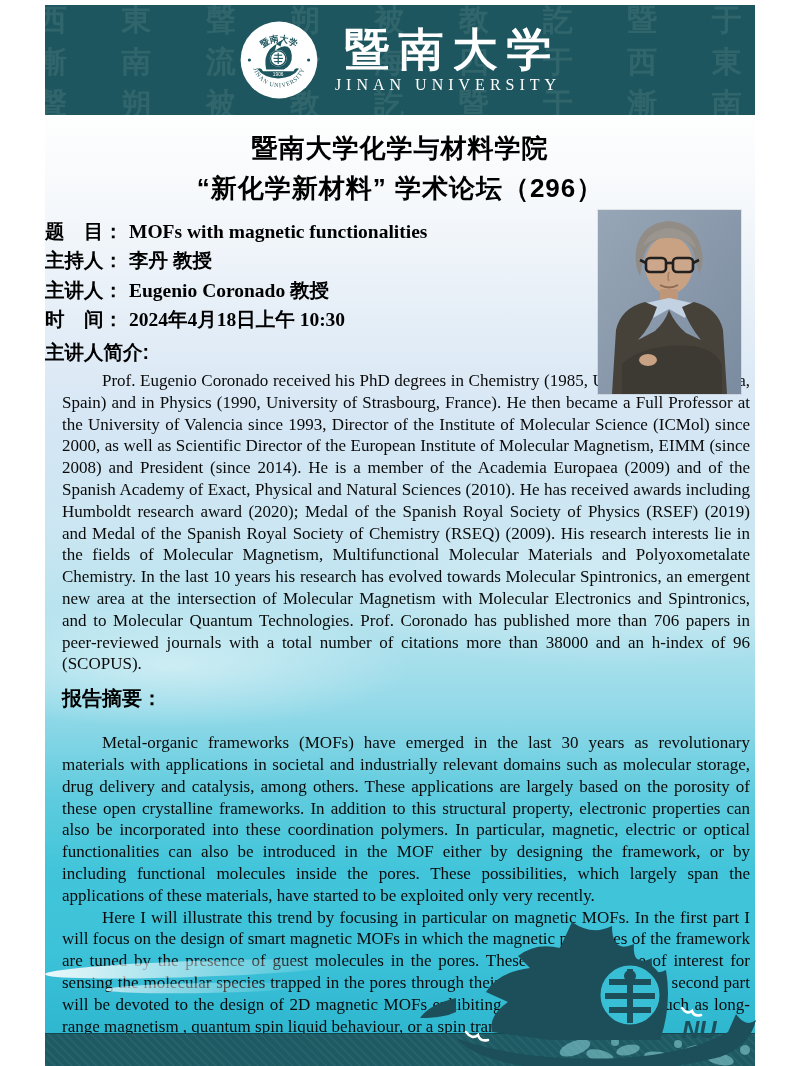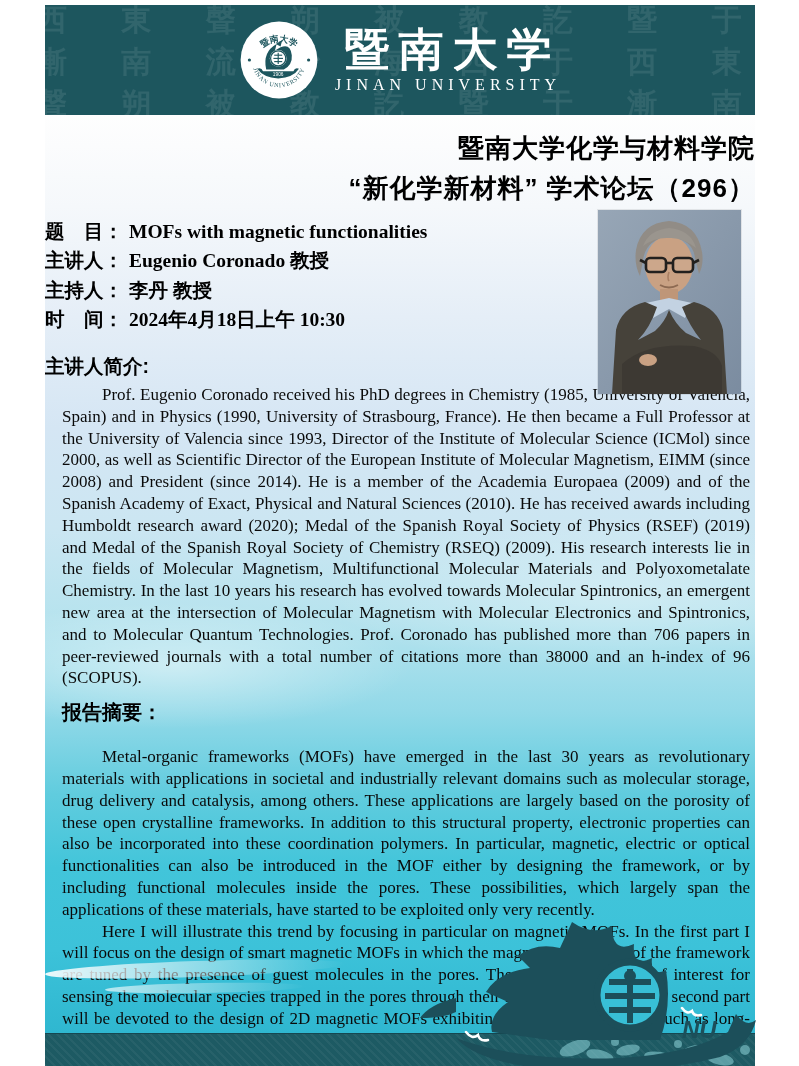--- a/index.html
+++ b/index.html
@@ -32,30 +32,30 @@
         #cbe6f2 45%, #b6e3ee 55%, #92d9e8 65%, #60ccde 74%,
         #42c5da 82%, #3cc2d9 91%, #2fb7d0 100%);
     overflow:visible; }
   .wave-streak { position:absolute; left:0px; top:846px; width:300px; height:16px;
     background:linear-gradient(90deg, rgba(255,255,255,.9), rgba(255,255,255,0));
     border-radius:50%; transform:rotate(-2deg); }
   .wave-streak2 { position:absolute; left:60px; top:868px; width:200px; height:10px;
     background:linear-gradient(90deg, rgba(255,255,255,.65), rgba(255,255,255,0));
     border-radius:50%; transform:rotate(-1deg); }
 
-  .titles { padding-top:13px; text-align:right; color:#000; }
+  .titles { padding-top:13px; text-align:center; color:#000; }
   .title-line { font-size:26px; font-weight:bold; line-height:40px; letter-spacing:1px; }
 
   .info-wrap { position:relative; margin-top:9px; }
   .info-row { font-size:19.5px; font-weight:bold; color:#000; line-height:28.4px;
     white-space:nowrap; }
   .info-label { font-family:"Liberation Sans","DejaVu Sans",sans-serif; }
   .info-value { font-family:"Liberation Serif","DejaVu Serif",serif; padding-left:6px; }
   .bio-heading { font-size:19.5px; font-weight:bold; color:#000; line-height:28.4px;
-    margin-top:17px; }
+    margin-top:3px; }
 
   .photo { position:absolute; right:14px; top:-7px; width:143px; height:184px;
     box-shadow:0 0 0 1px rgba(0,0,0,0.08); }
 
   .para { font-family:"Liberation Serif","DejaVu Serif",serif; font-size:17px;
     line-height:21.8px; color:#0a0a0a; text-align:justify; padding:0 5px 0 17px;
     text-indent:40px; }
   .bio-para { margin-top:4px; }
   .abstract-heading { font-size:20px; font-weight:bold; color:#000;
     padding-left:17px; margin-top:10px; margin-bottom:20px; }
@@ -120,24 +120,24 @@
     <div class="titles">
       <div class="title-line">暨南大学化学与材料学院</div>
       <div class="title-line">“新化学新材料” 学术论坛（296）</div>
     </div>
 
     <div class="info-wrap">
       <div class="info-row">
         <span class="info-label">题　目：</span><span class="info-value">MOFs with magnetic functionalities</span>
       </div>
       <div class="info-row">
+        <span class="info-label">主持人：</span><span class="info-value">李丹 教授</span>
+      </div>
+      <div class="info-row">
         <span class="info-label">主讲人：</span><span class="info-value">Eugenio Coronado 教授</span>
-      </div>
-      <div class="info-row">
-        <span class="info-label">主持人：</span><span class="info-value">李丹 教授</span>
       </div>
       <div class="info-row">
         <span class="info-label">时　间：</span><span class="info-value">2024年4月18日上午 10:30</span>
       </div>
       <div class="bio-heading">主讲人简介:</div>
 
       <svg class="photo" viewBox="0 0 143 184">
         <defs>
           <linearGradient id="phbg" x1="0" y1="0" x2="1" y2="1">
             <stop offset="0" stop-color="#97a6b6"></stop>

